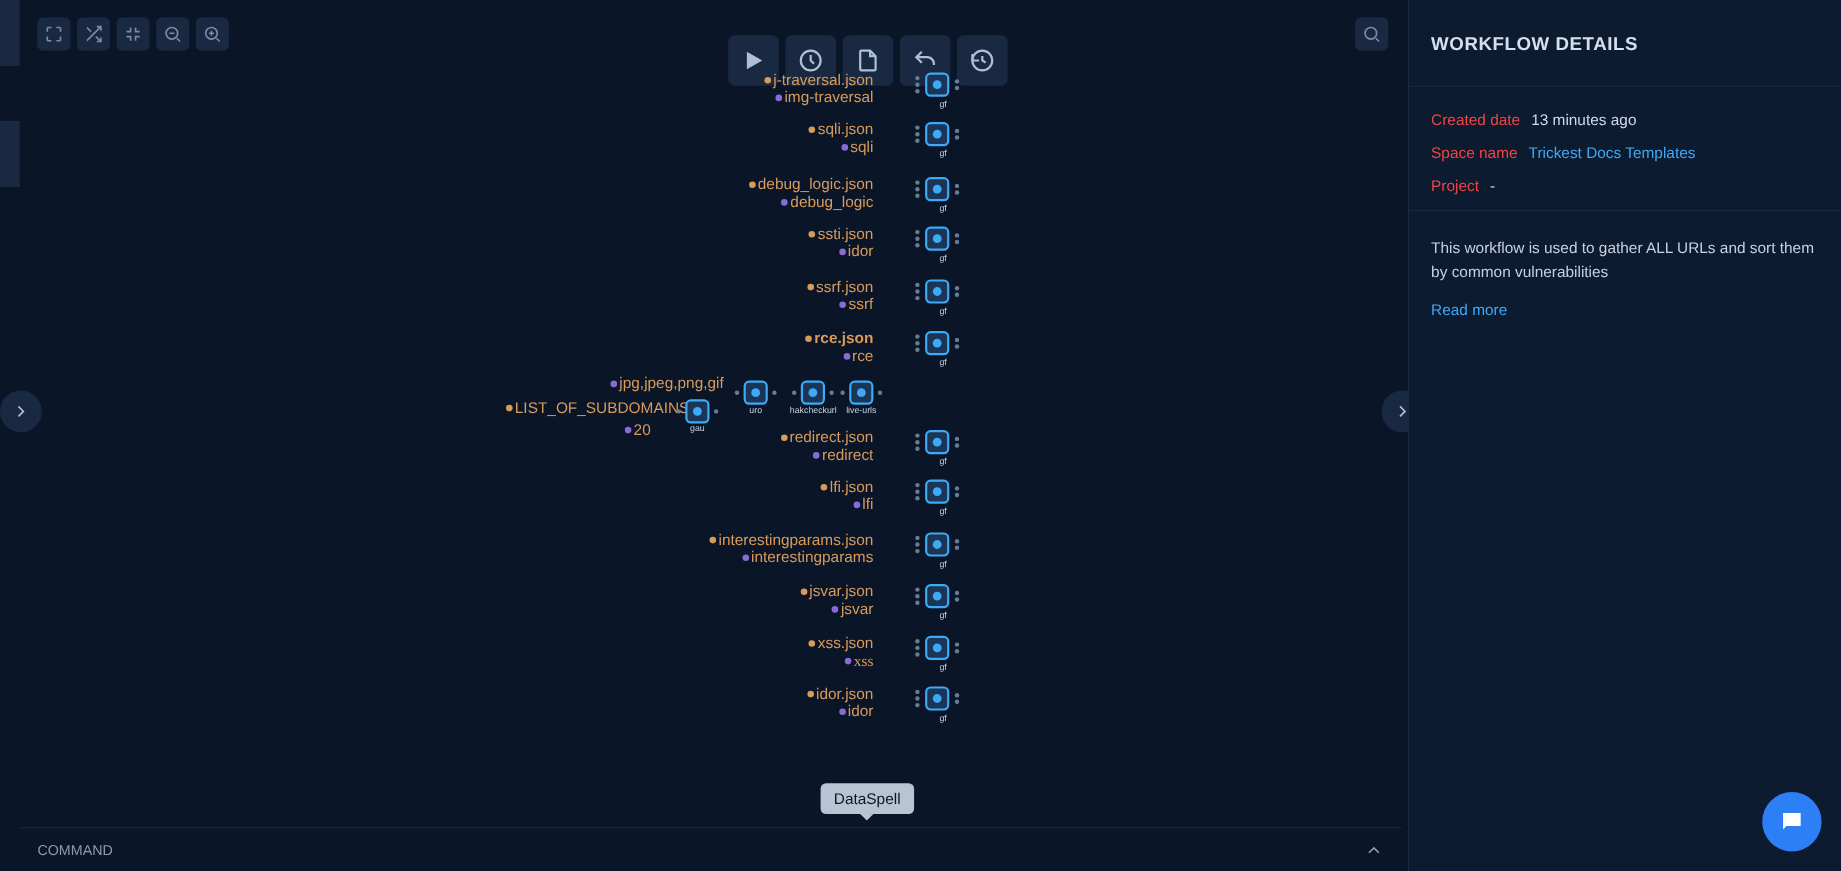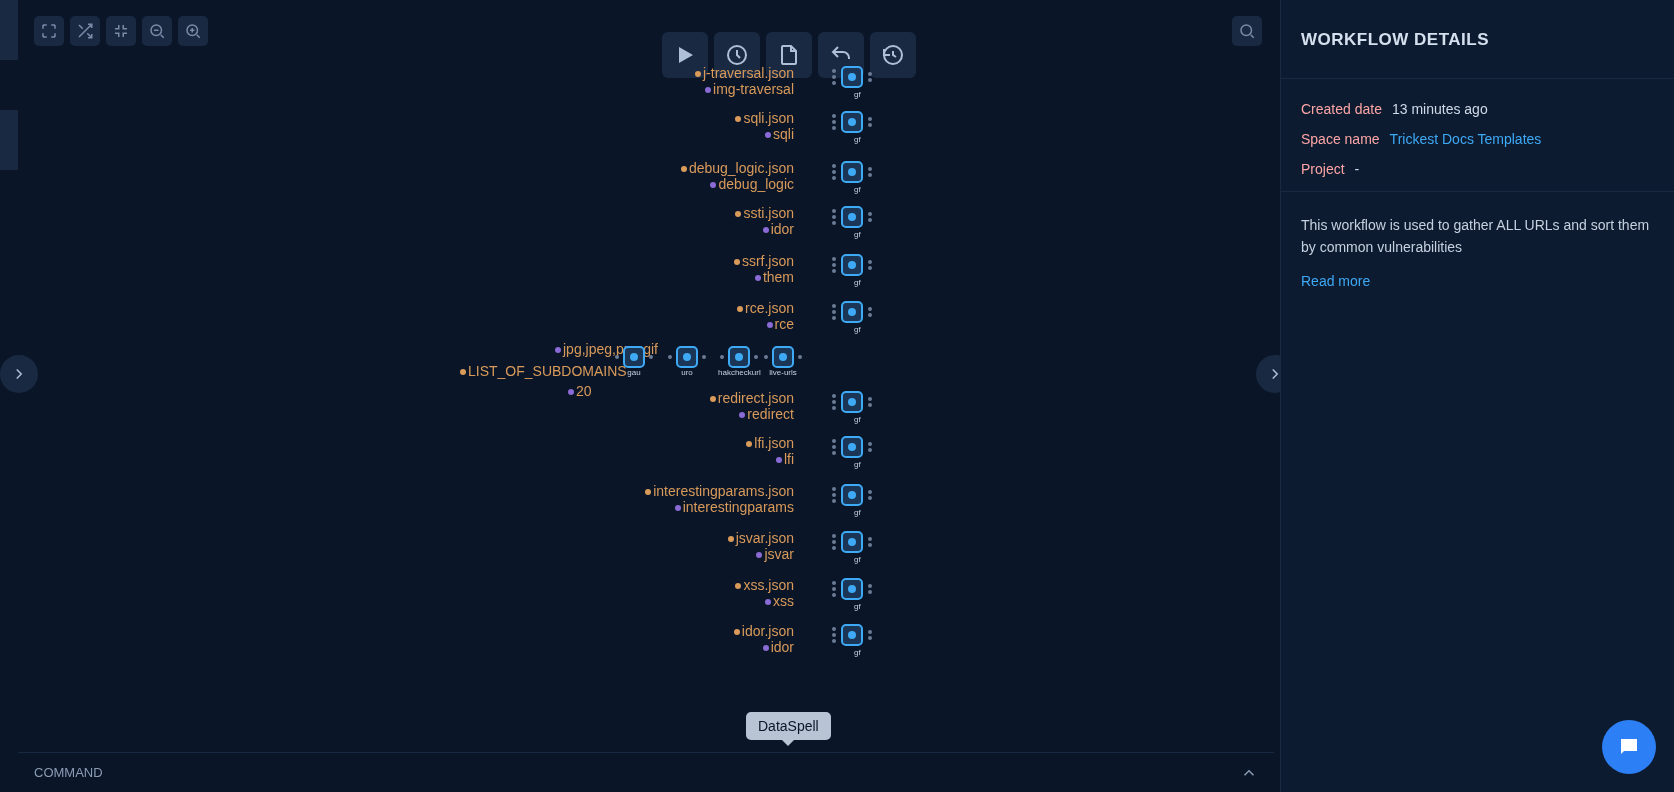--- a/index.html
+++ b/index.html
@@ -67,21 +67,21 @@
   border-left: 1px solid #1a2942;
   padding: 30px 20px;
 }
 .sidebar h2 {
   font-size: 17px; font-weight: 600;
   color: #d5e0ee; letter-spacing: 0.5px;
   margin-bottom: 28px;
 }
 .sidebar-divider { border: none; border-top: 1px solid #1a2942; margin: 0 -20px 22px; }
 .meta-row { display: flex; margin-bottom: 14px; font-size: 14px; }
-.meta-label { color: #fca5a5; margin-right: 10px; }
+.meta-label { color: #ef4444; margin-right: 10px; }
 .meta-value { color: #cfdaea; }
 .meta-value.link { color: #3ea9f5; }
 .desc { font-size: 14px; color: #c5d1e0; line-height: 1.6; margin-top: 22px; }
 .readmore { color: #3ea9f5; font-size: 14px; margin-top: 14px; cursor: pointer; }
 .command-bar {
   position: absolute; bottom: 0; left: 18px; right: 400px;
   height: 40px;
   border-top: 1px solid #1a2942;
   display: flex; align-items: center; justify-content: space-between;
   padding: 0 16px;
@@ -234,21 +234,21 @@
   <div class="node" style="left:440px; top:358px;">
     <span class="node-dot"></span><span class="node-label">LIST_OF_SUBDOMAINS</span>
   </div>
   <div class="node" style="left:535px; top:336px;">
     <span class="node-dot2"></span><span class="node-label">jpg,jpeg,png,gif</span>
   </div>
   <div class="node" style="left:548px; top:378px;">
     <span class="node-dot2"></span><span class="node-label">20</span>
   </div>
 
-  <div class="pipe-node" style="left:595px; top:342px;">
+  <div class="pipe-node" style="left:595px; top:359px;">
     <div class="pipe-row">
         <span class="port-dot"></span>
         <div class="hex">
           <div class="hex-inner"></div>
         </div>
         <span class="port-dot"></span>
       </div>
     <span class="node-label2">gau</span>
   </div>
   <div class="pipe-node" style="left:648px; top:342px;">
@@ -345,37 +345,37 @@
         <div class="hex">
           <div class="hex-inner"></div>
         </div>
         <div class="port-dots">
           <span class="port-dot"></span>
           <span class="port-dot"></span>
         </div>
         <span class="gf-label">gf</span>
       </div>
       <div class="node" style="right: 480px; top: 248px; text-align: right;"><span class="node-dot"></span><span class="node-label">ssrf.json</span></div>
-      <div class="node" style="right: 480px; top: 264px; text-align: right;"><span class="node-dot2"></span><span class="node-label">them</span></div>
+      <div class="node" style="right: 480px; top: 264px; text-align: right;"><span class="node-dot2"></span><span class="node-label">ssrf</span></div>
       <div class="gf-group" style="left: 812px; top: 250px;">
         <div class="port-dots">
           <span class="port-dot"></span>
           <span class="port-dot"></span>
           <span class="port-dot"></span>
         </div>
         <div class="hex">
           <div class="hex-inner"></div>
         </div>
         <div class="port-dots">
           <span class="port-dot"></span>
           <span class="port-dot"></span>
         </div>
         <span class="gf-label">gf</span>
       </div>
-      <div class="node" style="right: 480px; top: 295px; text-align: right;"><span class="node-dot"></span><span class="node-label">rce.json</span></div>
+      <div class="node" style="right: 480px; top: 295px; text-align: right; font-weight: bold;"><span class="node-dot"></span><span class="node-label">rce.json</span></div>
       <div class="node" style="right: 480px; top: 311px; text-align: right;"><span class="node-dot2"></span><span class="node-label">rce</span></div>
       <div class="gf-group" style="left: 812px; top: 297px;">
         <div class="port-dots">
           <span class="port-dot"></span>
           <span class="port-dot"></span>
           <span class="port-dot"></span>
         </div>
         <div class="hex">
           <div class="hex-inner"></div>
         </div>
@@ -447,21 +447,21 @@
         <div class="hex">
           <div class="hex-inner"></div>
         </div>
         <div class="port-dots">
           <span class="port-dot"></span>
           <span class="port-dot"></span>
         </div>
         <span class="gf-label">gf</span>
       </div>
       <div class="node" style="right: 480px; top: 572px; text-align: right;"><span class="node-dot"></span><span class="node-label">xss.json</span></div>
-      <div class="node" style="right: 480px; top: 588px; text-align: right;"><span class="node-dot2"></span><span class="node-label">xss</span></div>
+      <div class="node" style="right: 480px; top: 588px; text-align: right; font-family: Liberation Serif, serif;"><span class="node-dot2"></span><span class="node-label">xss</span></div>
       <div class="gf-group" style="left: 812px; top: 574px;">
         <div class="port-dots">
           <span class="port-dot"></span>
           <span class="port-dot"></span>
           <span class="port-dot"></span>
         </div>
         <div class="hex">
           <div class="hex-inner"></div>
         </div>
         <div class="port-dots">

